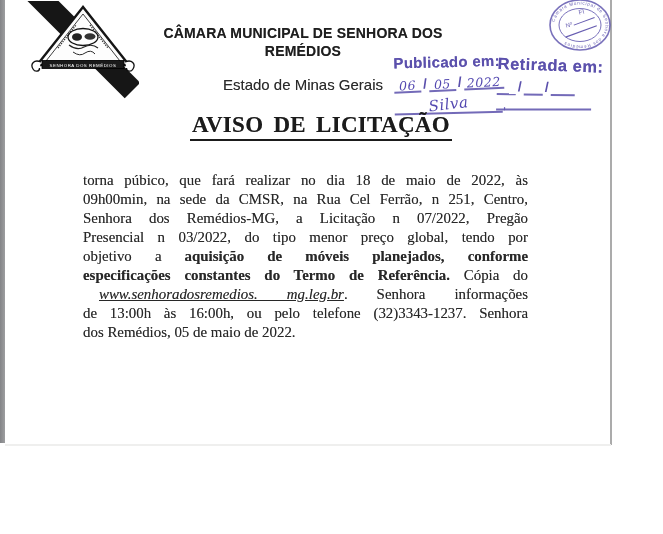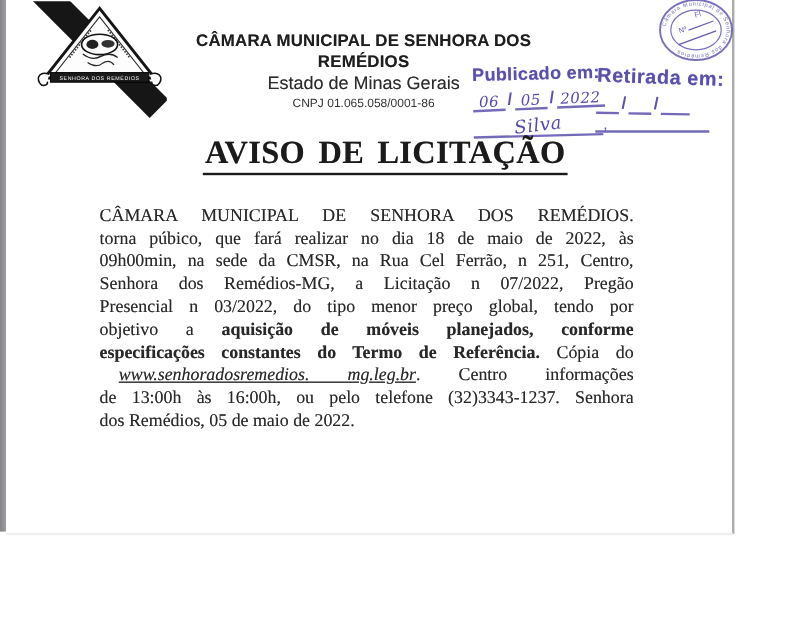--- a/index.html
+++ b/index.html
@@ -9,21 +9,21 @@
   .edge-left{position:absolute;left:0;top:0;width:5px;height:443px;
              background:linear-gradient(to right,#838487,#9d9ea0);}
   .edge-right{position:absolute;left:610px;top:0;width:2px;height:445px;background:#ababab;}
   .edge-bottom{position:absolute;left:5px;top:444px;width:606px;height:2px;background:#efefee;}
 
   
   .header-block{position:absolute;left:125px;top:24px;width:356px;text-align:center;
                 font-family:"Liberation Sans",sans-serif;color:#1f1f1f;}
   .org-name{font-size:14px;font-weight:bold;letter-spacing:.2px;line-height:18px;color:#1e1e1e;
             text-shadow:0 0 .4px rgba(30,30,30,.55);}
-  .state-line{font-size:15px;line-height:18px;margin-top:1px;color:#2b2b2b;
+  .state-line{font-size:15px;line-height:18px;margin-top:16px;color:#2b2b2b;
               text-shadow:0 0 .4px rgba(40,40,40,.45);}
   .cnpj-line{font-size:10px;line-height:12px;margin-top:2px;color:#333;}
 
   
   .stamp{position:absolute;color:#5b50ac;font-family:"Liberation Sans",sans-serif;}
   .stamp-label{font-weight:bold;letter-spacing:.3px;
                text-shadow:0 0 .6px rgba(91,80,172,.65);}
   .published-stamp{left:394px;top:53px;width:122px;transform:rotate(-1.5deg);}
   .published-stamp .stamp-label{font-size:15px;}
   .retrieved-stamp{left:497px;top:56px;width:118px;transform:rotate(2deg);}
@@ -38,21 +38,21 @@
   .sig-row{margin-top:4px;}
   .sig-slot{width:108px;height:17px;}
   .hw-sig{font-size:15px;display:inline-block;transform:rotate(-5deg);}
   .sig-comma{font-size:13px;color:#5b50ac;}
   .blank-row .slot{height:13px;}
   .long-line{margin-top:13px;width:95px;border-bottom:2.2px solid rgba(91,80,172,.85);
              transform:rotate(-2deg);height:0;}
 
   
   .title-block{position:absolute;left:120px;top:112px;width:370px;text-align:center;}
-  .title-text{display:inline-block;font-size:27px;font-weight:bold;color:#1b1b1b;
+  .title-text{display:inline-block;font-size:23px;font-weight:bold;color:#1b1b1b;
               letter-spacing:.3px;word-spacing:4px;border-bottom:2px solid #1b1b1b;
               padding:0 2px 1px 2px;text-shadow:0 0 .4px rgba(25,25,25,.5);margin-left:32px;}
 
   
   .body-paragraph{position:absolute;left:83px;top:171px;width:445px;font-size:14.9px;
                   color:#282828;text-shadow:0 0 .35px rgba(40,40,40,.5);}
   .bline{height:19px;line-height:19px;overflow:hidden;text-align:justify;}
   .bline:not(.last)::after{content:"";display:inline-block;width:100%;height:0;}
   .seg-n{font-weight:normal;}
   .seg-b{font-weight:bold;}
@@ -87,21 +87,20 @@
       <path d="M 14,61 c -7,-3 -11,2 -8,7 c 2,3.5 7,2.5 6.5,-1" stroke="#111" stroke-width="1.3" fill="#fff"></path>
       <path d="M 98,61 c 7,-3 11,2 8,7 c -2,3.5 -7,2.5 -6.5,-1" stroke="#111" stroke-width="1.3" fill="#fff"></path>
       <rect x="15" y="59.5" width="82" height="8" fill="#1a1a1a" stroke="#000" stroke-width="0.8"></rect>
       <text x="56" y="65.5" text-anchor="middle" font-family="Liberation Sans, sans-serif" font-size="4.4" letter-spacing="0.5" fill="#ffffff">SENHORA DOS REMÉDIOS</text>
     </svg>
   </div>
 
   <div class="header-block">
     <div class="org-name">CÂMARA MUNICIPAL DE SENHORA DOS REMÉDIOS</div>
     <div class="state-line">Estado de Minas Gerais</div>
-    <div class="cnpj-line">CNPJ 01.065.058/0001-86</div>
   </div>
 
   <div class="stamp published-stamp">
     <div class="stamp-label">Publicado em:</div>
     <div class="date-row">
       <span class="slot" style="width:27px"><span class="handwriting hw-date">06</span></span><span class="slash">/</span><span class="slot" style="width:27px"><span class="handwriting hw-date">05</span></span><span class="slash">/</span><span class="slot" style="width:40px"><span class="handwriting hw-date">2022</span></span>
     </div>
     <div class="sig-row">
       <span class="slot sig-slot"><span class="handwriting hw-sig">Silva</span></span><span class="sig-comma">,</span>
     </div>
@@ -132,25 +131,24 @@
         <line x1="17" y1="34" x2="50" y2="31" stroke="rgba(86,75,168,0.9)" stroke-width="1.2"></line>
       </g>
     </svg>
   </div>
 
   <div class="title-block">
     <span class="title-text">AVISO DE LICITAÇÃO</span>
   </div>
 
   <div class="body-paragraph">
-      <div class="bline"><span class="seg-n">CÂMARA MUNICIPAL DE SENHORA DOS REMÉDIOS.</span></div>
       <div class="bline"><span class="seg-n">torna púbico, que fará realizar no dia 18 de maio de 2022, às</span></div>
       <div class="bline"><span class="seg-n">09h00min, na sede da CMSR, na Rua Cel Ferrão, n 251, Centro,</span></div>
       <div class="bline"><span class="seg-n">Senhora dos Remédios-MG, a Licitação n 07/2022, Pregão</span></div>
       <div class="bline"><span class="seg-n">Presencial n 03/2022, do tipo menor preço global, tendo por</span></div>
       <div class="bline"><span class="seg-n">objetivo a </span><span class="seg-b">aquisição de móveis planejados, conforme</span></div>
       <div class="bline"><span class="seg-b">especificações constantes do Termo de Referência.</span><span class="seg-n"> Cópia do</span></div>
-      <div class="bline"><span class="seg-iu">www.senhoradosremedios. mg.leg.br</span><span class="seg-n">. Centro informações</span></div>
+      <div class="bline"><span class="seg-iu">www.senhoradosremedios. mg.leg.br</span><span class="seg-n">. Senhora informações</span></div>
       <div class="bline"><span class="seg-n">de 13:00h às 16:00h, ou pelo telefone (32)3343-1237. Senhora</span></div>
       <div class="bline last"><span class="seg-n">dos Remédios, 05 de maio de 2022.</span></div>
     </div>
 
 </div>
 
 </body></html>

